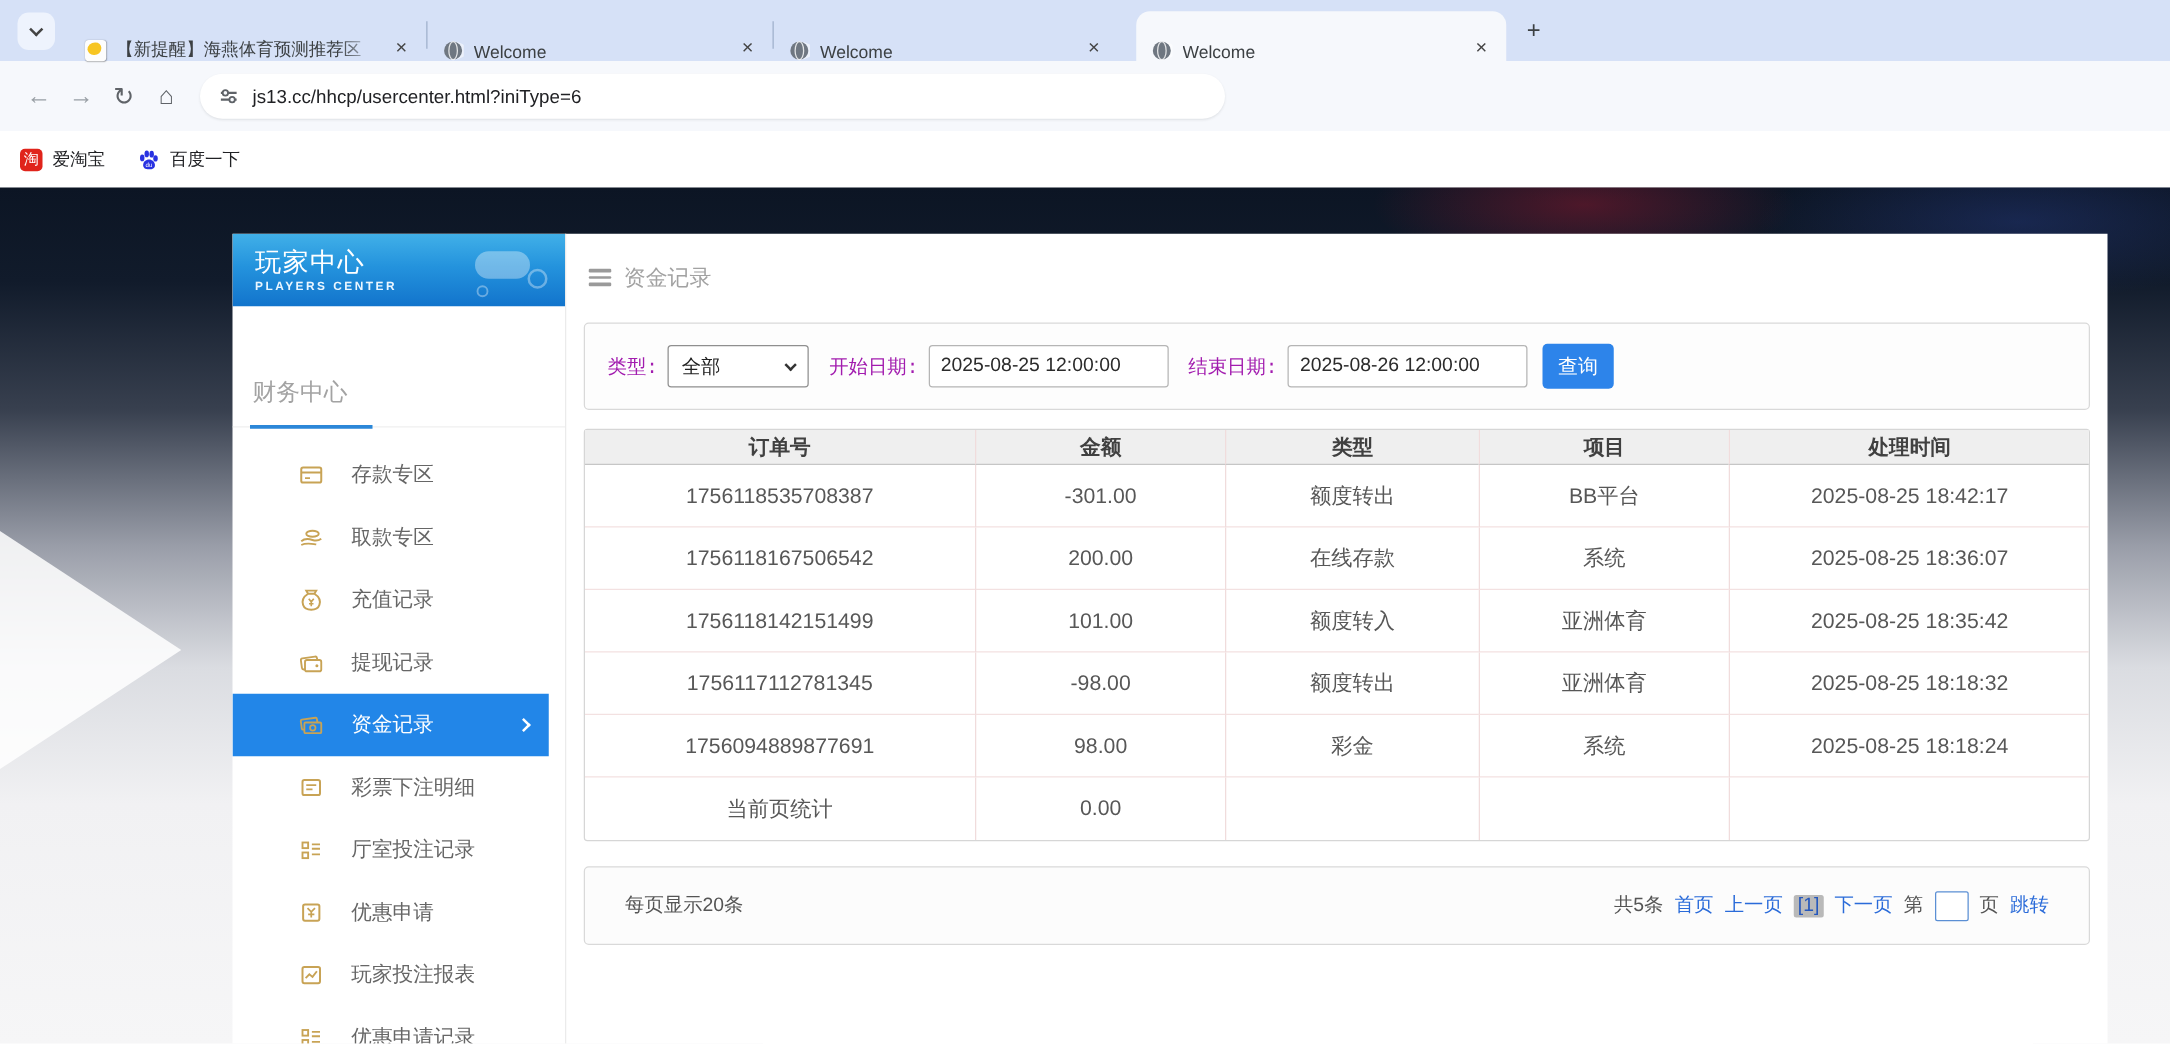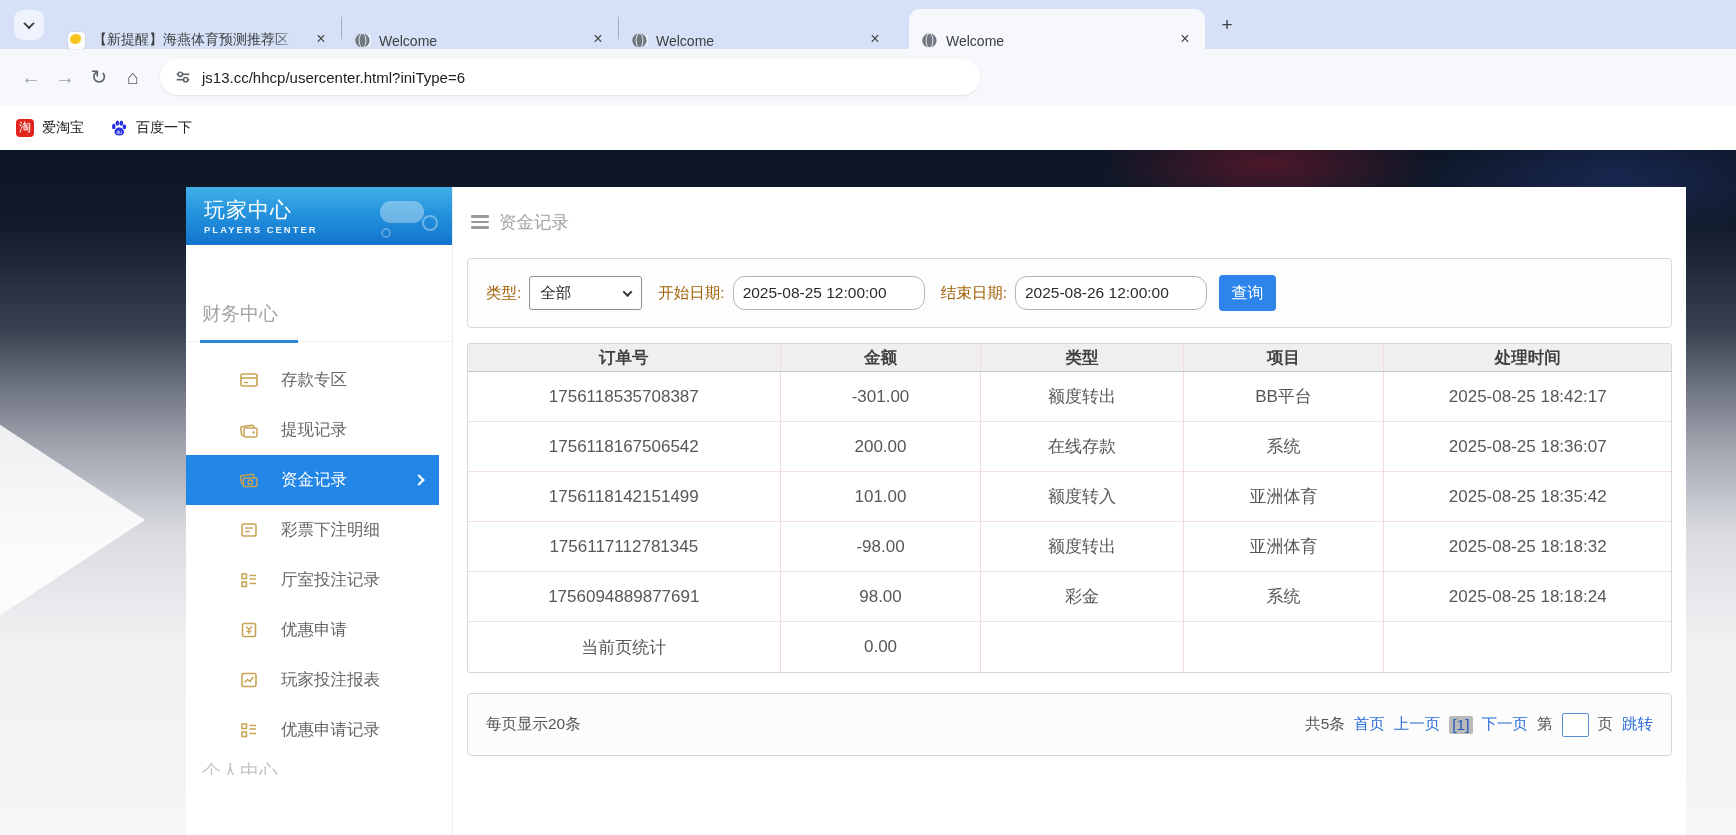--- a/index.html
+++ b/index.html
@@ -77,42 +77,42 @@
 
   
   .content { flex:1; border-left:1px solid #ebebeb; padding:0 14px; position:relative; }
   .content-header { display:flex; align-items:center; gap:10px; padding:20px 4px 0; height:50px; }
   .ham { width:18px; display:flex; flex-direction:column; gap:3px; cursor:pointer; }
   .ham span { height:2.5px; background:#9a9a9a; border-radius:1px; }
   .page-title { font-size:17.5px; color:#a2a2a2; }
 
   .filter-box { margin-top:21px; height:70px; border:1px solid #d9d9d9; border-radius:4px; background:#fdfdfd;
     display:flex; align-items:center; padding:0 10px; }
-  .f-label { font-size:15.5px; color:#a16207; margin:0 8px; white-space:nowrap; }
+  .f-label { font-size:15.5px; color:#a21caf; margin:0 8px; white-space:nowrap;font-family:Liberation Mono, monospace; }
   .f-select { width:113px; height:34px; border:1px solid #8f8f8f; border-radius:3px; background:#fff;
     display:flex; align-items:center; justify-content:space-between; padding:0 10px; cursor:pointer; }
   .f-select .val { font-size:15.5px; color:#222; }
   .f-select .chev-down { border-color:#333; width:7px; height:7px; }
   .f-input { height:34px; border:1px solid #b5b5b5; border-radius:3px; background:#fff;
     font-size:15.5px; color:#2b2b2b; padding:0 9px; font-family:inherit; }
-  .f-input.date { width:192px;border-radius:12px; }
+  .f-input.date { width:192px; }
   .search-btn { width:57px; height:36px; margin-left:12px; background:#2d84ea; color:#fff; border:none;
     border-radius:4px; font-size:16px; cursor:pointer; font-family:inherit; }
 
   .fund-table { margin-top:15px; width:100%; border-collapse:separate; border-spacing:0;
     border:1px solid #d6d6d6; border-radius:3px; }
   .fund-table th { height:28px; background:#efefef; font-size:16.5px; color:#404040; font-weight:bold;
     border-bottom:1px solid #c6c6c6; }
   .fund-table td { height:50px; text-align:center; font-size:17px; color:#575757;
     border-bottom:1px solid #f3e1e1; }
   .fund-table th + th, .fund-table td + td { border-left:1px solid #f0dcdc; }
   .fund-table tr:last-child td { border-bottom:none; }
 
   .foot-bar { margin-top:20px; height:63px; border:1px solid #d9d9d9; border-radius:4px; background:#fcfcfc;
-    display:flex; align-items:center; justify-content:space-between; padding:0 18px; }
+    display:flex; align-items:center; justify-content:space-between; padding:0 32px; }
   .foot-left { font-size:15.5px; color:#555; }
   .pager { display:flex; align-items:center; gap:9px; font-size:15.5px; color:#555; }
   .pg-link { color:#2a6bd9; cursor:pointer; text-decoration:none; }
   .pg-current { background:#b9b9b9; color:#2457bd; padding:0 3px; border-radius:2px; }
   .jump-input { width:27px; height:24px; border:1px solid #5b8fd4; border-radius:2px; background:#fff; }
 </style>
 </head>
 <body>
 
 <div class="tabstrip">
@@ -217,20 +217,36 @@
         <div class="menu-item">
           <svg class="mi-icon" viewBox="0 0 20 20">
               <rect x="2" y="4" width="16" height="12" rx="1.5" fill="none" stroke="#c8a355" stroke-width="1.6"></rect>
               <line x1="2" y1="8" x2="18" y2="8" stroke="#c8a355" stroke-width="1.6"></line>
               <line x1="5" y1="12.5" x2="9" y2="12.5" stroke="#c8a355" stroke-width="1.4"></line>
             </svg>
           <span class="mi-label">存款专区</span>
         </div>
         <div class="menu-item">
           <svg class="mi-icon" viewBox="0 0 20 20">
+              <ellipse cx="11" cy="7" rx="5" ry="2.4" fill="none" stroke="#c8a355" stroke-width="1.5"></ellipse>
+              <path d="M2 13 C5 10.5 8 11 11 12 C14 13 16 12.5 18 11" fill="none" stroke="#c8a355" stroke-width="1.6"></path>
+              <path d="M2 16 C6 14 10 15 14 15.5" fill="none" stroke="#c8a355" stroke-width="1.4"></path>
+            </svg>
+          <span class="mi-label">取款专区</span>
+        </div>
+        <div class="menu-item">
+          <svg class="mi-icon" viewBox="0 0 20 20">
+              <path d="M7.5 5 L6 2.5 H14 L12.5 5" fill="none" stroke="#c8a355" stroke-width="1.5"></path>
+              <path d="M7.5 5 C3.5 7.5 2.5 11 3.5 14 C4.5 17 7 17.8 10 17.8 C13 17.8 15.5 17 16.5 14 C17.5 11 16.5 7.5 12.5 5 Z" fill="none" stroke="#c8a355" stroke-width="1.6"></path>
+              <path d="M8 9 L10 11.5 L12 9 M10 11.5 V15 M8.2 13 H11.8" fill="none" stroke="#c8a355" stroke-width="1.3"></path>
+            </svg>
+          <span class="mi-label">充值记录</span>
+        </div>
+        <div class="menu-item">
+          <svg class="mi-icon" viewBox="0 0 20 20">
               <rect x="2" y="6" width="13" height="9" rx="1.5" transform="rotate(-8 8 10)" fill="none" stroke="#c8a355" stroke-width="1.5"></rect>
               <rect x="5" y="8" width="13" height="9" rx="1.5" fill="#fff" stroke="#c8a355" stroke-width="1.5"></rect>
               <circle cx="14.5" cy="12.5" r="1.2" fill="#c8a355"></circle>
             </svg>
           <span class="mi-label">提现记录</span>
         </div>
         <div class="menu-item active">
           <svg class="mi-icon" viewBox="0 0 20 20">
               <rect x="2" y="5" width="13" height="8" rx="1" transform="rotate(-8 8 9)" fill="none" stroke="#c8a355" stroke-width="1.5"></rect>
               <rect x="4.5" y="8" width="13.5" height="8.5" rx="1" fill="#2286e8" stroke="#c8a355" stroke-width="1.5"></rect>

